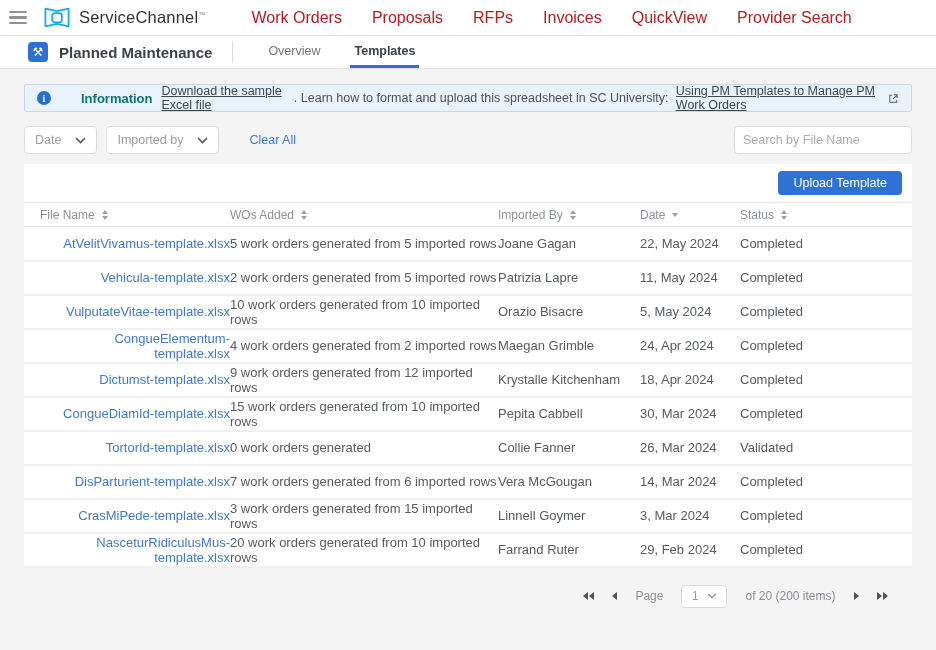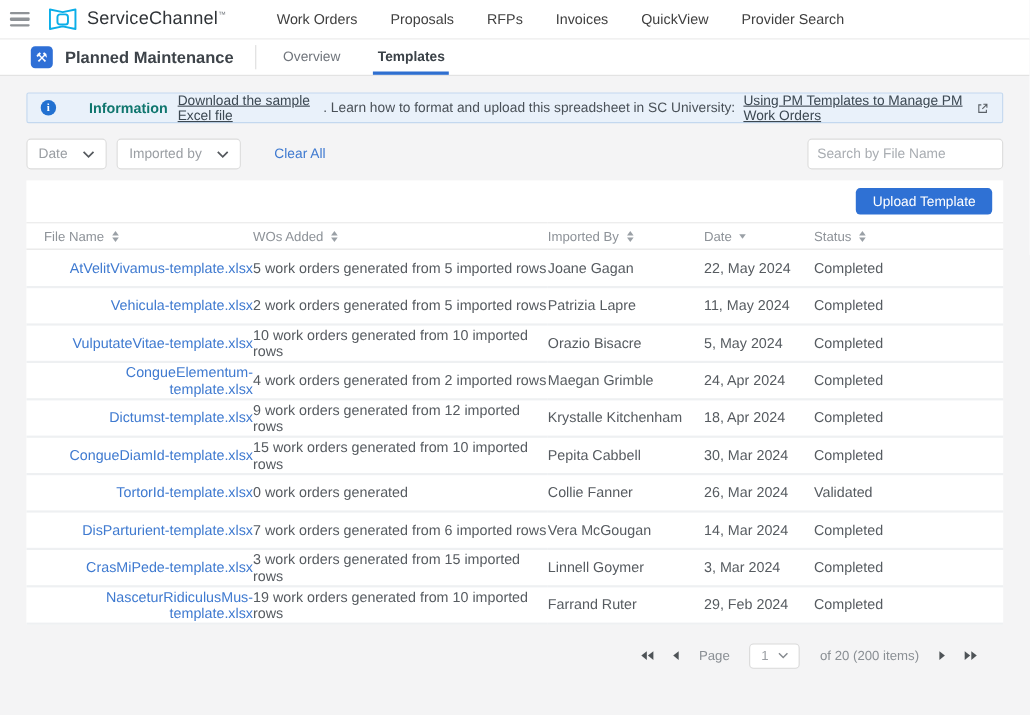--- a/index.html
+++ b/index.html
@@ -12,33 +12,33 @@
   .topbar {
     height:36px; background:#fff; border-bottom:1px solid #e4e4e4;
     display:flex; align-items:center; padding-left:9px;
   }
   .hamburger { width:18px; display:flex; flex-direction:column; gap:3px; cursor:pointer; margin-right:15px; }
   .hamburger i { display:block; height:2.5px; background:#8f9397; border-radius:1px; }
   .logo-svg { width:30px; height:25px; margin-right:7px; }
   .brand { font-size:16.5px; color:#2f3337; letter-spacing:.2px; }
   .brand sup { font-size:7px; color:#7a7f84; }
   .mainnav { display:flex; gap:30px; margin-left:46px; }
-  .mainnav a { color:#404040; font-size:13px; text-decoration:none; cursor:pointer; }
+  .mainnav a { color:#b91c1c; font-size:16px; text-decoration:none; cursor:pointer; }
   
   .subbar {
     height:33px; background:#fff; border-bottom:1px solid #e0e0e0;
     display:flex; align-items:stretch; padding-left:28px;
   }
   .pm-icon {
     width:20px; height:20px; background:#2e6fd6; border-radius:4px; align-self:center;
     color:#fff; font-size:12px; display:flex; align-items:center; justify-content:center;
   }
   .page-title { align-self:center; margin-left:11px; font-size:15px; font-weight:bold; color:#3d4349; }
   .vdivider { width:1px; background:#dcdcdc; align-self:center; height:22px; margin:0 20px; }
-  .tabs { display:flex; gap:26px; }
+  .tabs { display:flex; gap:26px;margin-left:11px; }
   .tab { display:flex; align-items:center; padding:0 4px; font-size:12.5px; color:#70757c;
          border-bottom:3px solid transparent; cursor:pointer; }
   .tab.active { color:#3a4147; font-weight:bold; border-bottom-color:#2f6fd0; }
   
   .content { padding:0 24px; }
   .banner {
     margin-top:15px; height:28px; background:#e9f1fa; border:1px solid #c3d8ef; border-radius:2px;
     display:flex; align-items:center; padding:0 12px; font-size:12.5px; color:#4a5158;
   }
   .info-icon {
@@ -302,21 +302,21 @@
           <tr>
             <td class="first"><a>CrasMiPede-template.xlsx</a></td>
             <td>3 work orders generated from 15 imported rows</td>
             <td>Linnell Goymer</td>
             <td>3, Mar 2024</td>
             <td>Completed</td>
           </tr>
 
           <tr>
             <td class="first"><a>NasceturRidiculusMus-template.xlsx</a></td>
-            <td>19 work orders generated from 10 imported rows</td>
+            <td>20 work orders generated from 10 imported rows</td>
             <td>Farrand Ruter</td>
             <td>29, Feb 2024</td>
             <td>Completed</td>
           </tr>
         </tbody>
     </table>
   </div>
 
   <div class="pagination">
     <span class="pg-btn">

